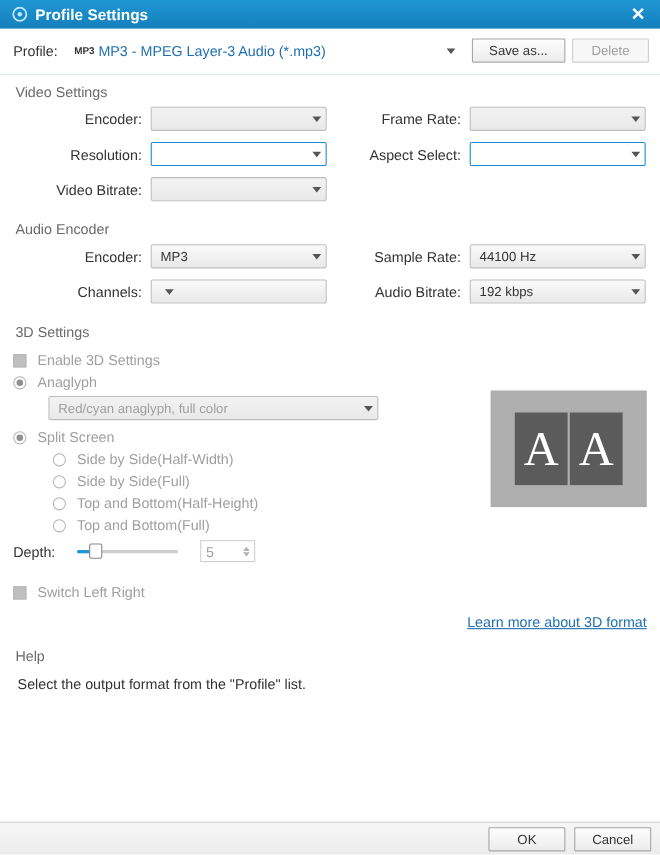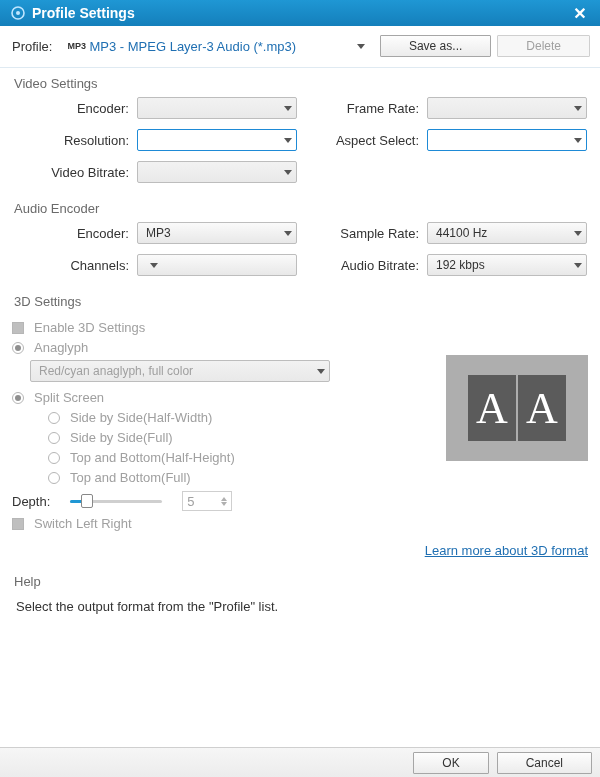--- a/index.html
+++ b/index.html
@@ -50,21 +50,21 @@
     background:#fff;
   }
   .profile-combo .mp3-icon { width:16px; text-align:center; font-size:9px; font-weight:bold; color:#333; margin:0 6px 0 2px;}
   .profile-combo .text { flex:1; text-align:left; }
   .profile-combo .caret {
     width:0;height:0;border-left:4px solid transparent;border-right:4px solid transparent;border-top:5px solid #555;
     margin:0 4px;
   }
   .btn {
     height:22px;
-    padding:0 28px;
+    padding:0 15px;
     font-size:12px;
     border:1px solid #a6a6a6;
     background:linear-gradient(#fdfdfd,#ececec);
     border-radius:1px;
     display:inline-flex; align-items:center; justify-content:center;
     cursor:pointer;
   }
   .btn.disabled { color:#a0a0a0; border-color:#cfcfcf; background:#f7f7f7; cursor:default; }
   .btn.wide { min-width:70px; }
 
@@ -118,37 +118,37 @@
     width:12px; height:12px; border:1px solid #b6b6b6; background:#fff;
     display:inline-flex; align-items:center; justify-content:center;
   }
   .chk .box.filled { background:#bfbfbf; }
   .rad .dot {
     width:12px; height:12px; border:1px solid #b6b6b6; border-radius:50%;
     display:inline-flex; align-items:center; justify-content:center;
     background:#fff;
   }
   .rad .dot .inner { width:6px; height:6px; border-radius:50%; background:#8f8f8f; }
-  .indent1 { margin-left:18px; }
+  .indent1 { margin-left:32px; }
   .indent2 { margin-left:36px; }
 
   .preview3d {
     position:absolute; right:0; top:40px;
     width:142px; height:106px;
     background:#aeaeae;
     display:flex; align-items:center; justify-content:center; gap:2px;
   }
   .preview3d .tile {
     width:48px; height:66px; background:#5b5b5b;
     display:flex; align-items:center; justify-content:center;
     color:#fff; font-size:44px; font-family:Georgia, "Times New Roman", serif;
   }
 
   .depth-row {
-    display:flex; align-items:center; gap:20px; margin-top:6px; margin-bottom:5px;
+    display:flex; align-items:center; gap:20px; margin-top:6px; margin-bottom:20px;
   }
   .slider {
     width:92px; height:12px; position:relative;
   }
   .slider .track {
     position:absolute; left:0; right:0; top:5px; height:3px; background:#cfcfcf; border-radius:2px;
   }
   .slider .fill {
     position:absolute; left:0; top:5px; height:3px; background:#1f97d4; border-radius:2px; width:18%;
   }

